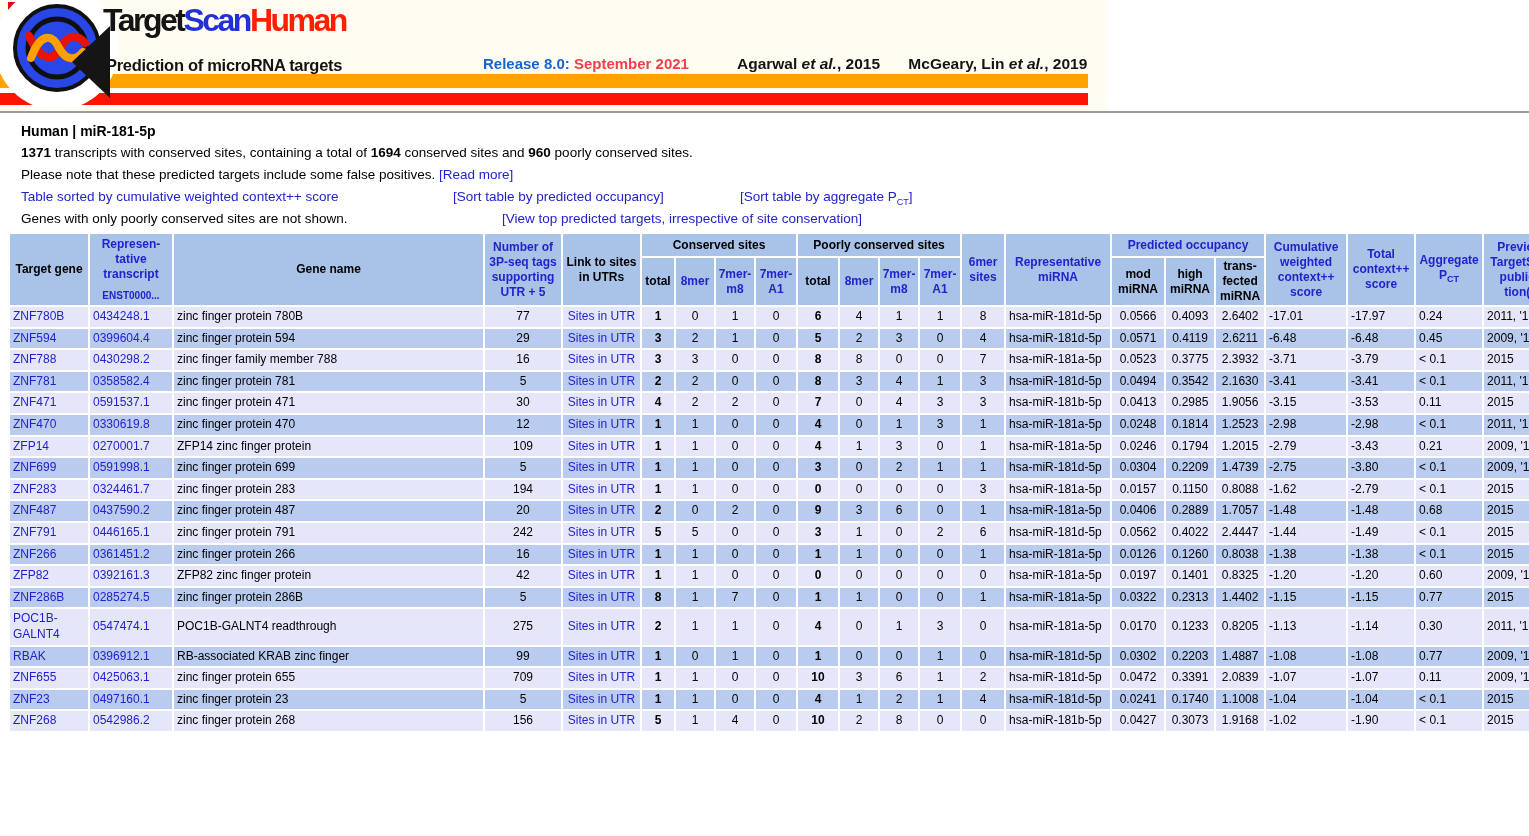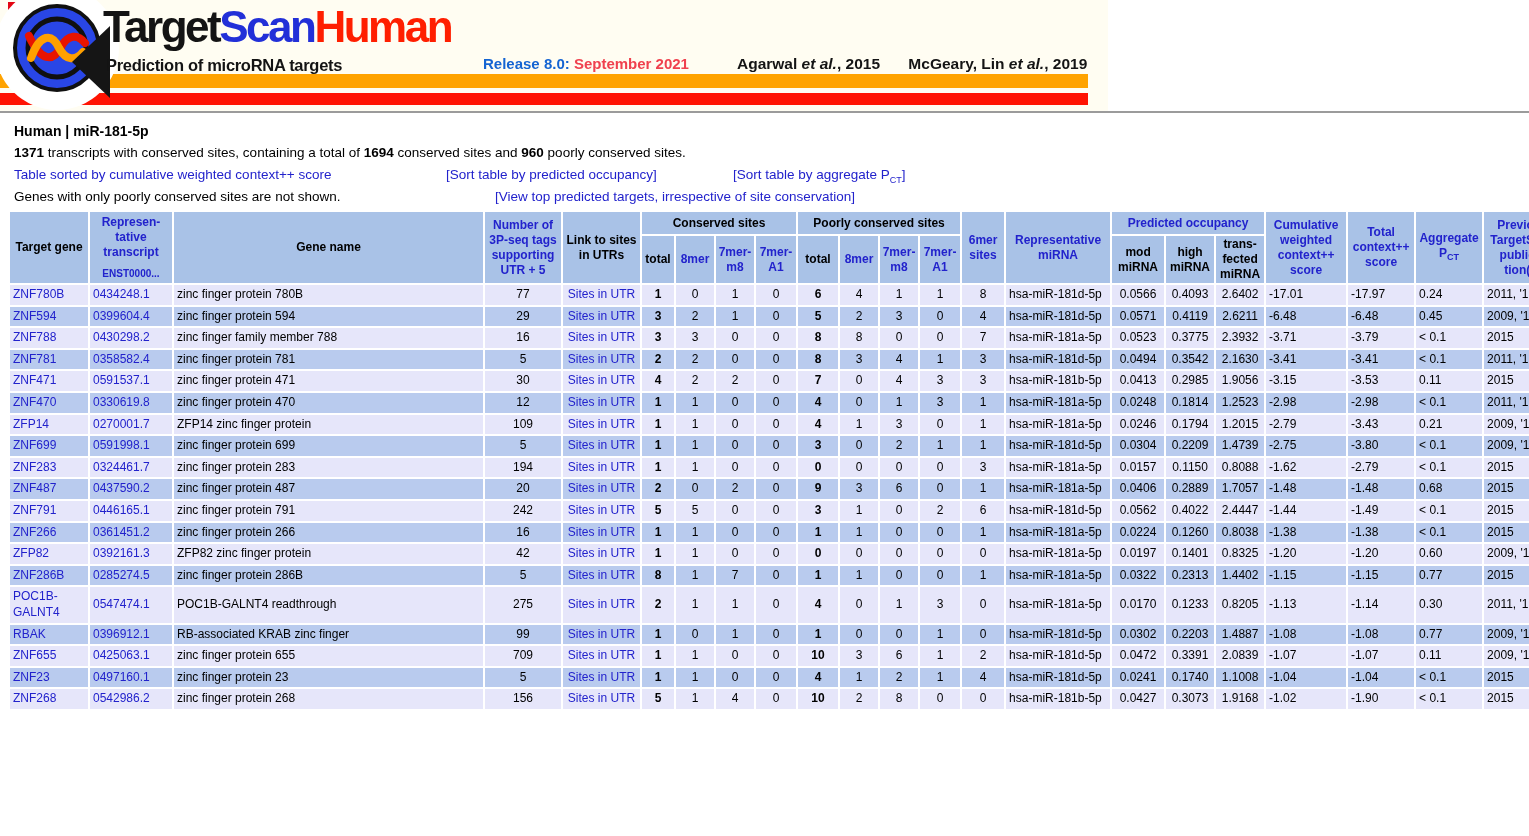--- a/index.html
+++ b/index.html
@@ -12,30 +12,30 @@
   .band{position:relative;width:1529px;height:113px;}
   .band-bg{position:absolute;left:0;top:0;width:1108px;height:111px;background:#fffdf2;}
   .bar-orange{position:absolute;left:0;top:74px;width:1088px;height:14px;background:#ffa300;}
   .bar-red{position:absolute;left:0;top:93px;width:1088px;height:12px;background:#ff1402;}
   .gray-line{position:absolute;left:0;top:111px;width:1529px;height:2px;background:#9b9b9b;}
   .logo-white{position:absolute;left:-5px;top:-14px;width:124px;height:124px;}
   .red-tick{position:absolute;left:8px;top:2px;width:8px;height:26px;background:#e30613;}
   .tri{position:absolute;left:72px;top:26px;width:0;height:0;
        border-top:36px solid transparent;border-bottom:36px solid transparent;
        border-right:38px solid #151515;}
-  .brand-title{position:absolute;left:103px;top:2px;font-size:44px;font-weight:bold;
+  .brand-title{position:absolute;left:103px;top:2px;font-size:32px;font-weight:bold;
        letter-spacing:-2.5px;color:#141414;white-space:nowrap;}
   .t-scan{color:#2230d8;} .t-human{color:#ff1f00;}
   .brand-sub{position:absolute;left:106px;top:56px;font-size:16.5px;font-weight:bold;letter-spacing:-0.3px;color:#141414;}
   .release{position:absolute;left:483px;top:55px;font-size:15px;font-weight:bold;white-space:nowrap;}
   .release-label{color:#1464d2;} .release-date{color:#f0414e;}
   .citations{position:absolute;left:737px;top:55px;font-size:15.5px;font-weight:bold;color:#141414;white-space:nowrap;}
   .cit2{margin-left:24px;}
   
-  .intro{padding:7px 0 0 14px;font-size:13.5px;}
+  .intro{padding:7px 0 0 21px;font-size:13.5px;}
   .intro .line{height:22px;line-height:22px;position:relative;white-space:nowrap;}
   .intro .title{font-weight:bold;font-size:14px;}
   .blue{color:#2222cc;}
   .pos{position:absolute;top:0;}
   sub{font-size:9px;}
   
   table.ts{border-collapse:separate;border-spacing:2px;table-layout:fixed;
     width:1509px;margin:2px 0 0 8px;font-size:12px;}
   th{background:#a9c2e7;padding:1px 2px;text-align:center;vertical-align:middle;
      font-weight:bold;font-size:12px;line-height:1.25;color:#000;}
@@ -76,20 +76,21 @@
   </div>
 
   <div class="gray-line"></div>
 </div>
 
 <div class="intro">
   <div class="line title">Human | miR-181-5p</div>
 
   <div class="line"><b>1371</b><span> transcripts with conserved sites, containing a total of </span><b>1694</b><span> conserved sites and </span><b>960</b><span> poorly conserved sites.</span></div>
 
+  <div class="line"><span>Please note that these predicted targets include some false positives. </span><a href="#">[Read more]</a></div>
 
   <div class="line"><span class="blue">Table sorted by cumulative weighted context++ score</span><a href="#" class="pos" style="left:432px">[Sort table by predicted occupancy]</a><a href="#" class="pos" style="left:719px"><span>[Sort table by aggregate P</span><sub>CT</sub><span>]</span></a></div>
 
   <div class="line"><span>Genes with only poorly conserved sites are not shown.</span><a href="#" class="pos" style="left:481px">[View top predicted targets, irrespective of site conservation]</a></div>
 
 </div>
 
 <table class="ts">
   <colgroup>
     <col style="width:78px">
@@ -420,21 +421,21 @@
         <td class="ac b">1</td>
         <td class="ac">1</td>
         <td class="ac">0</td>
         <td class="ac">0</td>
         <td class="ac b">1</td>
         <td class="ac">1</td>
         <td class="ac">0</td>
         <td class="ac">0</td>
         <td class="ac">1</td>
         <td class="al">hsa-miR-181a-5p</td>
-        <td class="ac">0.0224</td>
+        <td class="ac">0.0126</td>
         <td class="ac">0.1260</td>
         <td class="ac">0.8038</td>
         <td class="al">-1.38</td>
         <td class="al">-1.38</td>
         <td class="al">&lt; 0.1</td>
         <td class="al">2015</td>
       </tr>
       <tr class="odd">
         <td class="al"><a href="#">ZFP82</a></td>
         <td class="al"><a href="#">0392161.3</a></td>

